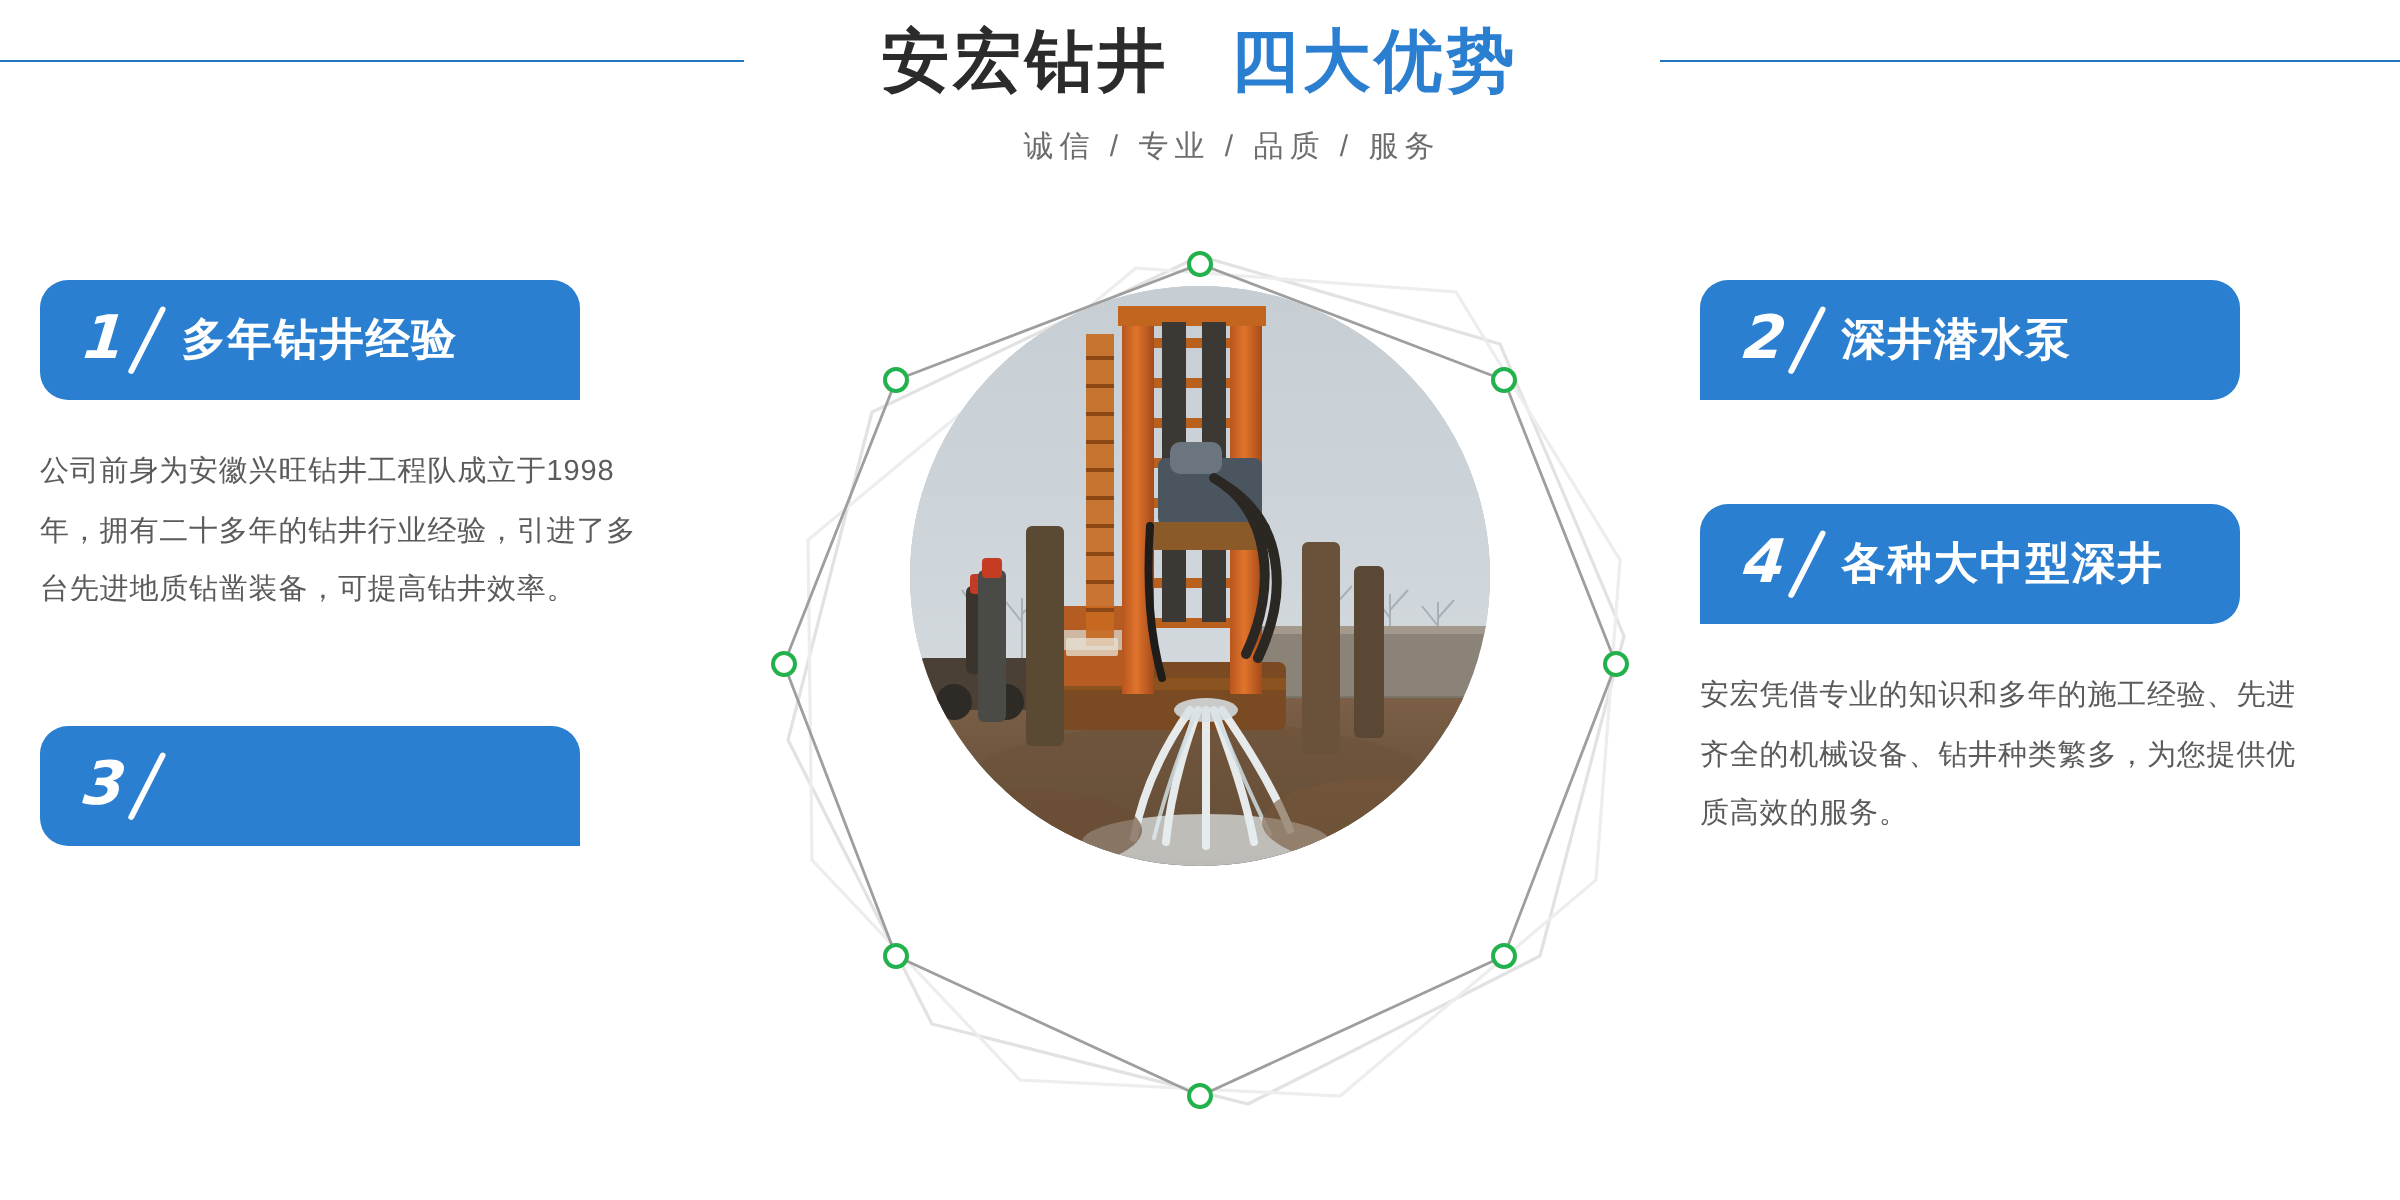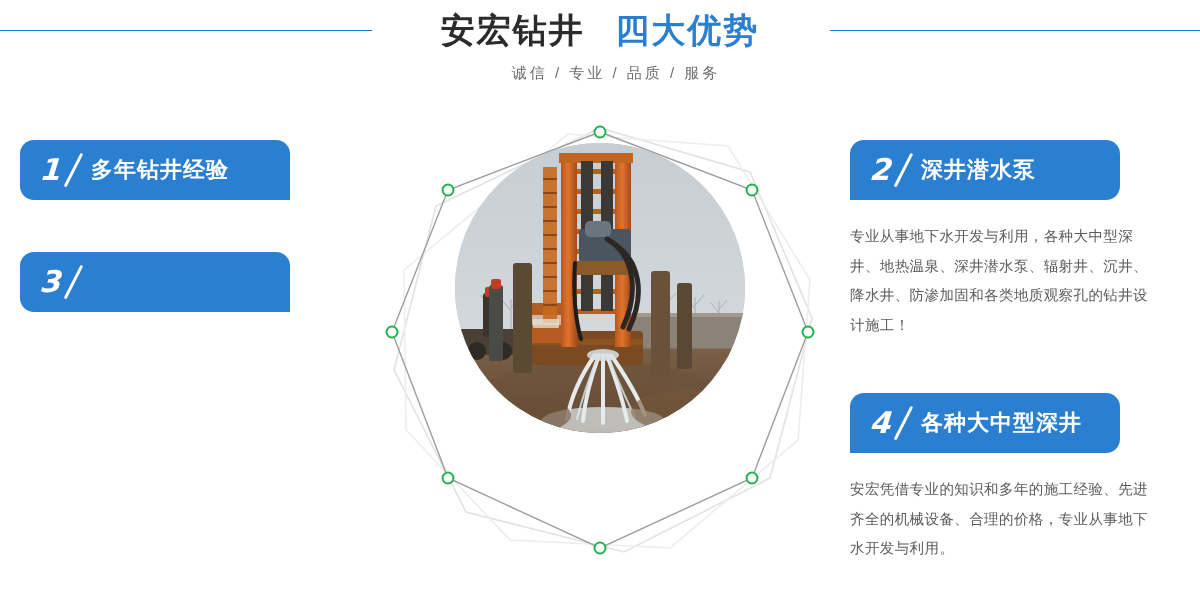--- a/index.html
+++ b/index.html
@@ -111,46 +111,46 @@
     <div class="subtitle">诚信 / 专业 / 品质 / 服务</div>
   </div>
 
   <div class="col col-left">
 
     <div class="feature">
       <div class="badge badge-left">
         <span class="badge-num">1</span>
         <span class="badge-label">多年钻井经验</span>
       </div>
+      <p class="feature-body">公司前身为安徽兴旺钻井工程队成立于1998年，拥有二十多年的钻井行业经验，引进了多台先进地质钻凿装备，可提高钻井效率。</p>
     </div>
 
     <div class="feature">
       <div class="badge badge-left">
         <span class="badge-num">3</span>
       </div>
     </div>
 
   </div>
 
   <div class="col col-right">
 
     <div class="feature">
       <div class="badge badge-right">
         <span class="badge-num">2</span>
         <span class="badge-label">深井潜水泵</span>
       </div>
-      <p class="feature-body">专业从事地下水开发与利用，各种大中型深井、地热温泉、深井潜水泵、辐射井、沉井、降水井、防渗加固和各类地质观察孔的钻井设计施工！</p>
     </div>
 
     <div class="feature">
       <div class="badge badge-right">
         <span class="badge-num">4</span>
         <span class="badge-label">各种大中型深井</span>
       </div>
-      <p class="feature-body">安宏凭借专业的知识和多年的施工经验、先进齐全的机械设备、合理的价格，专业从事地下水开发与利用。</p>
+      <p class="feature-body">安宏凭借专业的知识和多年的施工经验、先进齐全的机械设备、钻井种类繁多，为您提供优质高效的服务。</p>
     </div>
 
   </div>
 
   <div class="center">
 
     <svg width="460" height="460" viewBox="0 0 460 460">
 
       <polygon points="230,18 380,62 442,208 400,368 254,442 96,402 24,260 66,96" fill="none" stroke="#e2e2e2" stroke-width="1.6"></polygon>
 

